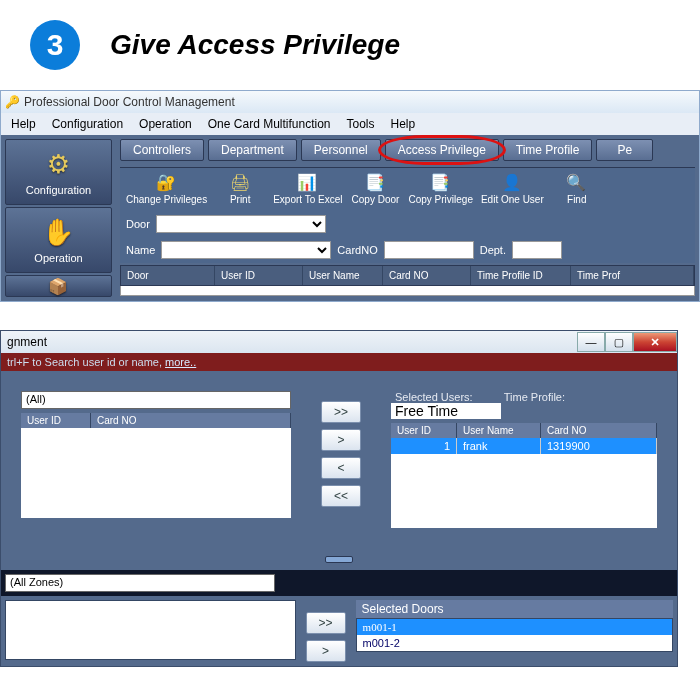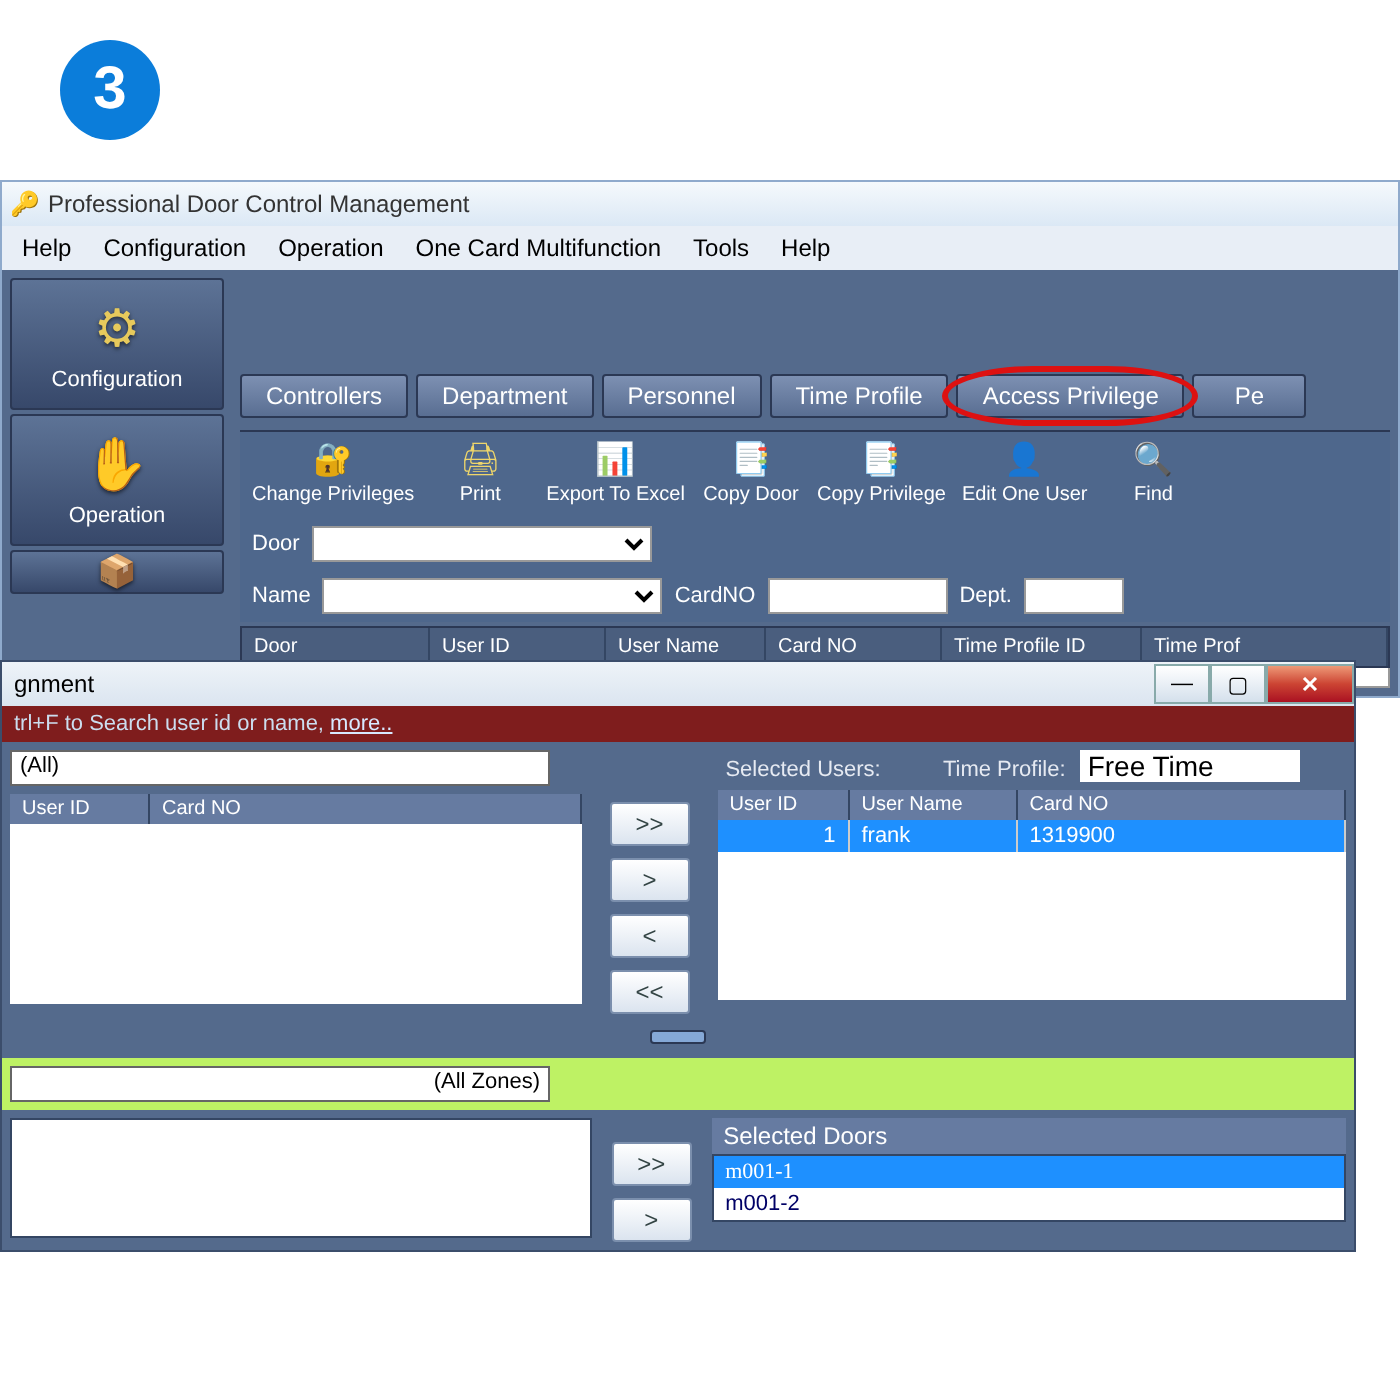--- a/index.html
+++ b/index.html
@@ -18,21 +18,21 @@
 .menubar span { cursor: default; }
 
 
 .content { background: #546a8c; display: flex; }
 .sidebar { width: 115px; display: flex; flex-direction: column; gap: 2px; padding: 4px; }
 .side-btn { height: 66px; border: 1px solid #2b3854; border-radius: 2px; background: linear-gradient(#5d7396,#37486a); color: #fff; display: flex; flex-direction: column; align-items: center; justify-content: center; font-size: 11px; gap: 4px; }
 .side-btn .icon { font-size: 26px; color: #e6c95c; text-shadow: 0 1px 2px rgba(0,0,0,.6);}
 .side-btn.cut { height: 22px; }
 
 .main { flex: 1; padding: 4px; }
-.tab-row { display: flex; gap: 4px; margin-bottom: 6px; margin-top: 48px; }
+.tab-row { display: flex; gap: 4px; margin-bottom: 6px; }
 .tab { background: linear-gradient(#7d90b2,#596e92); border: 1px solid #2b3854; color: #fff; font-size: 12px; padding: 3px 12px; border-radius: 2px; }
 .tab.highlight { position: relative; }
 .highlight-ring { position: absolute; inset: -5px -8px; border: 3px solid #d11; border-radius: 50%/70%; pointer-events: none; }
 
 .tool-row { display: flex; align-items: flex-end; gap: 8px; border-top: 1px solid #2b3854; padding: 4px 6px 6px; background: #4e678c; }
 .tool { color: #fff; font-size: 10px; text-align: center; display: flex; flex-direction: column; align-items: center; gap: 2px; min-width: 50px; }
 .tool .ticon { width: 20px; height: 20px; color: #efd66a; display: flex; align-items: center; justify-content: center; font-size: 16px; }
 
 .filter-row { display: flex; align-items: center; gap: 6px; padding: 4px 6px; background: #4e678c; font-size: 11px; color: #fff; }
 .filter-row input, .filter-row select { height: 18px; font-size: 11px; border: 1px solid #999; background: #fff; }
@@ -47,21 +47,21 @@
 .dialog { position: absolute; top: 330px; left: 0; width: 678px; border: 1px solid #3b4d6b; background: #fff; }
 .dlg-title { background: linear-gradient(#eef3f8,#dbe5f0); height: 22px; display: flex; align-items: center; justify-content: space-between; padding: 0 0 0 6px; font-size: 12px; }
 .dlg-btns { display: flex; }
 .dlg-btn { width: 28px; height: 20px; border: 1px solid #8aa; background: linear-gradient(#fff,#d4e0ec); font-size: 11px; display: flex; align-items: center; justify-content: center; }
 .dlg-btn.close { background: linear-gradient(#e97,#c43,#a12); color: #fff; width: 44px; font-weight: bold; }
 
 .hint { background: #7f1d1d; color: #cde; font-size: 11px; padding: 3px 6px; font-family: Verdana; }
 .hint a { color: #d8e9ff; text-decoration: underline; }
 
 .dlg-body { display: flex; background: #546a8c; }
-.left-pane, .right-pane { background: #546a8c; padding: 4px; font-size: 11px; color: #fff; }
+.left-pane, .right-pane { background: #546a8c; padding: 20px; font-size: 11px; color: #fff; }
 .left-pane { flex: 1; }
 .middle-pane { width: 60px; display: flex; flex-direction: column; align-items: center; gap: 6px; padding-top: 30px; background: #546a8c; }
 .right-pane { flex: 1.1; }
 
 .combo { width: 270px; height: 18px; background: #fff; color: #000; border: 1px solid #666; font-size: 11px; display: inline-block; padding: 1px 4px; }
 .small-grid { margin-top: 4px; }
 .sg-head { display: flex; background: #667ba1; }
 .sg-head div { padding: 2px 6px; font-size: 10px; color: #fff; border-right: 1px solid #344663; }
 .sg-body { background: #fff; height: 90px; }
 .sg-row { display: flex; font-size: 11px; }
@@ -70,37 +70,38 @@
 
 .xfer { width: 40px; height: 22px; background: linear-gradient(#fff,#dbe4ef); border: 1px solid #7b8fad; border-radius: 2px; color: #344; font-size: 12px; display: flex; align-items: center; justify-content: center; }
 
 .sel-label { font-size: 11px; color: #e6eaf2; padding: 2px 4px; }
 .tp-label { margin-left: 20px; }
 .tp-val { background: #fff; color: #000; padding: 0 4px; font-size: 14px; display: inline-block; height: 16px; min-width: 110px; }
 
 .section-divider { height: 22px; background: #546a8c; display: flex; align-items: center; justify-content: center; }
 .handle { width: 28px; height: 7px; background: #85a8d6; border: 1px solid #2b3854; border-radius: 2px; }
 
-.zone-row { display: flex; align-items: center; gap: 4px; padding: 4px; background: #bef264; text-align: right; }
+.zone-row { display: flex; align-items: center; gap: 4px; padding: 4px; background: #0f172a; }
 .zone-select { width: 270px; height: 18px; background: #fff; color: #000; border: 1px solid #666; font-size: 11px; padding: 1px 4px; }
 
 .doors-block { display: flex; background: #546a8c; padding: 4px; }
 .door-area { flex: 1; background: #fff; height: 60px; border: 1px solid #344663; }
 .door-mid { width: 60px; display: flex; flex-direction: column; align-items: center; gap: 6px; padding-top: 12px; }
 .door-right { flex: 1.1; }
 .dr-head { background: #667ba1; color: #fff; font-size: 12px; padding: 2px 6px; }
 .dr-body { background: #fff; border: 1px solid #344663; }
 .dr-row { font-size: 11px; padding: 2px 6px; color: #006; }
 .dr-row.sel { background: #1e90ff; color: #fff; font-family: Liberation Serif, serif; }
 </style>
 </head>
 <body>
 
 <div class="step-header">
   <div class="step-num">3</div>
+  <div class="step-title">Give Access Privilege</div>
 </div>
 
 <div class="window">
   <div class="titlebar">
     <span class="key">🔑</span>
     <span>Professional Door Control Management</span>
   </div>
   <div class="menubar">
     <span>Help</span>
     <span>Configuration</span>
@@ -123,25 +124,25 @@
       <div class="side-btn cut">
         <span class="icon" style="font-size:16px;">📦</span>
       </div>
     </div>
 
     <div class="main">
       <div class="tab-row">
         <div class="tab">Controllers</div>
         <div class="tab">Department</div>
         <div class="tab">Personnel</div>
-        <div class="tab">Time Profile</div>
         <div class="tab highlight">
           <span>Access Privilege</span>
           <span class="highlight-ring"></span>
         </div>
+        <div class="tab">Time Profile</div>
         <div class="tab" style="padding:3px 20px;">Pe</div>
       </div>
 
       <div class="tool-row">
         <div class="tool">
             <span class="ticon">🔐</span>
             <span>Change Privileges</span>
           </div>
         <div class="tool">
             <span class="ticon">🖨</span>

